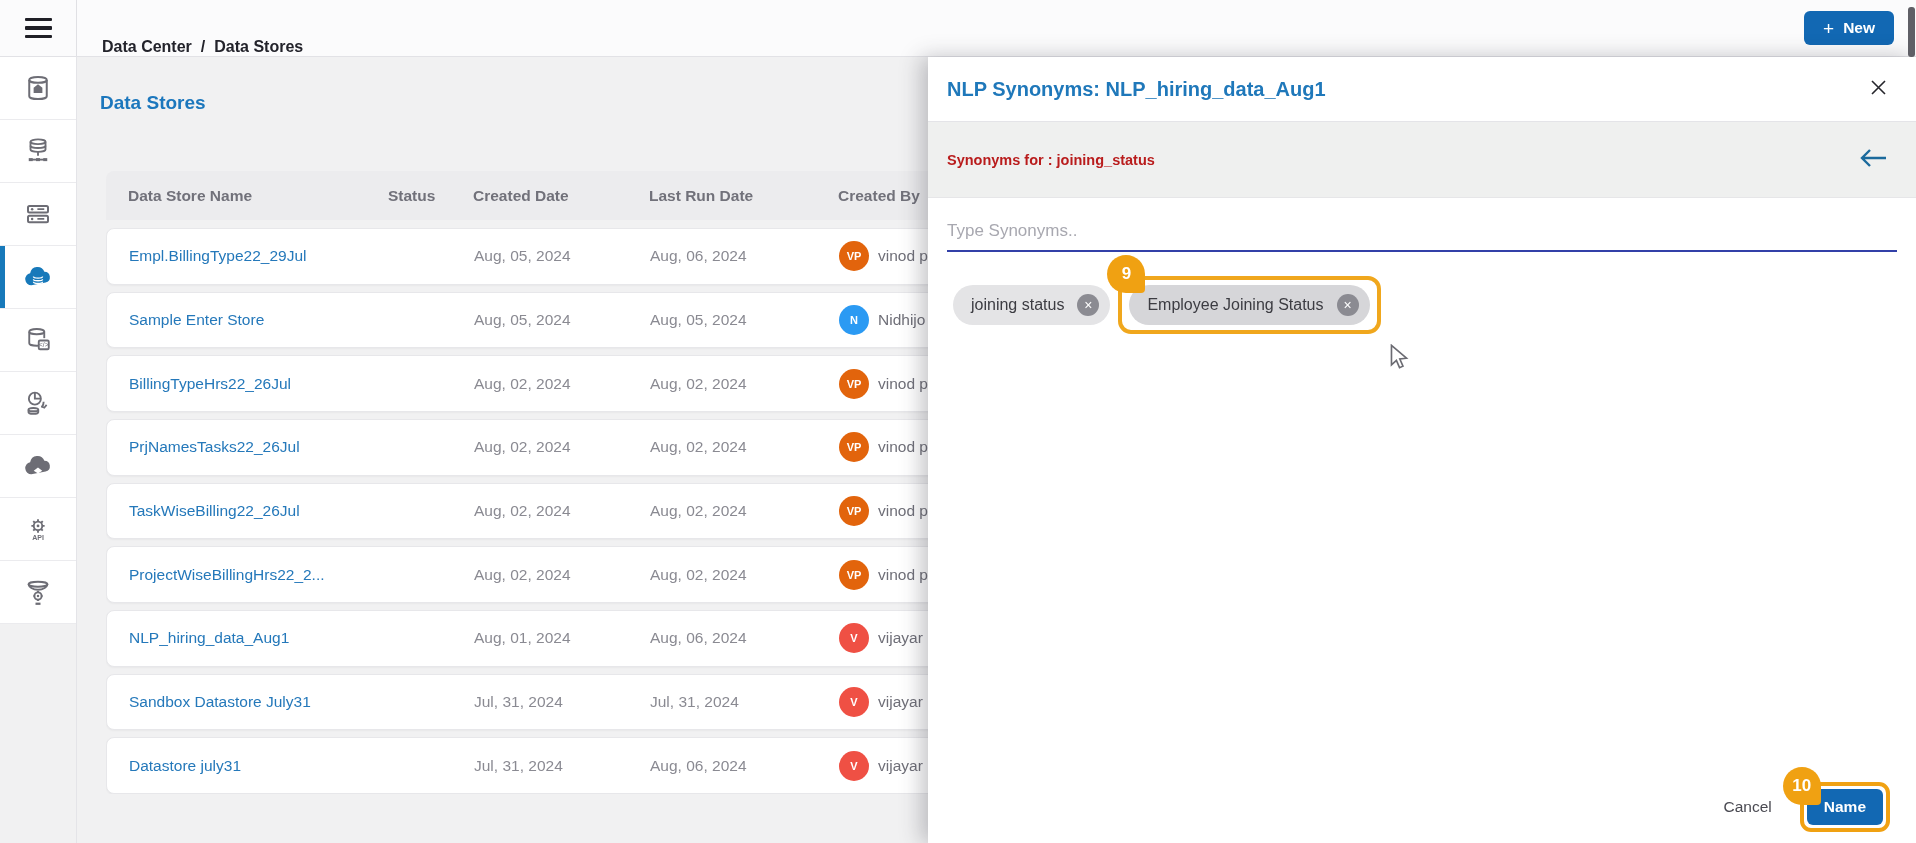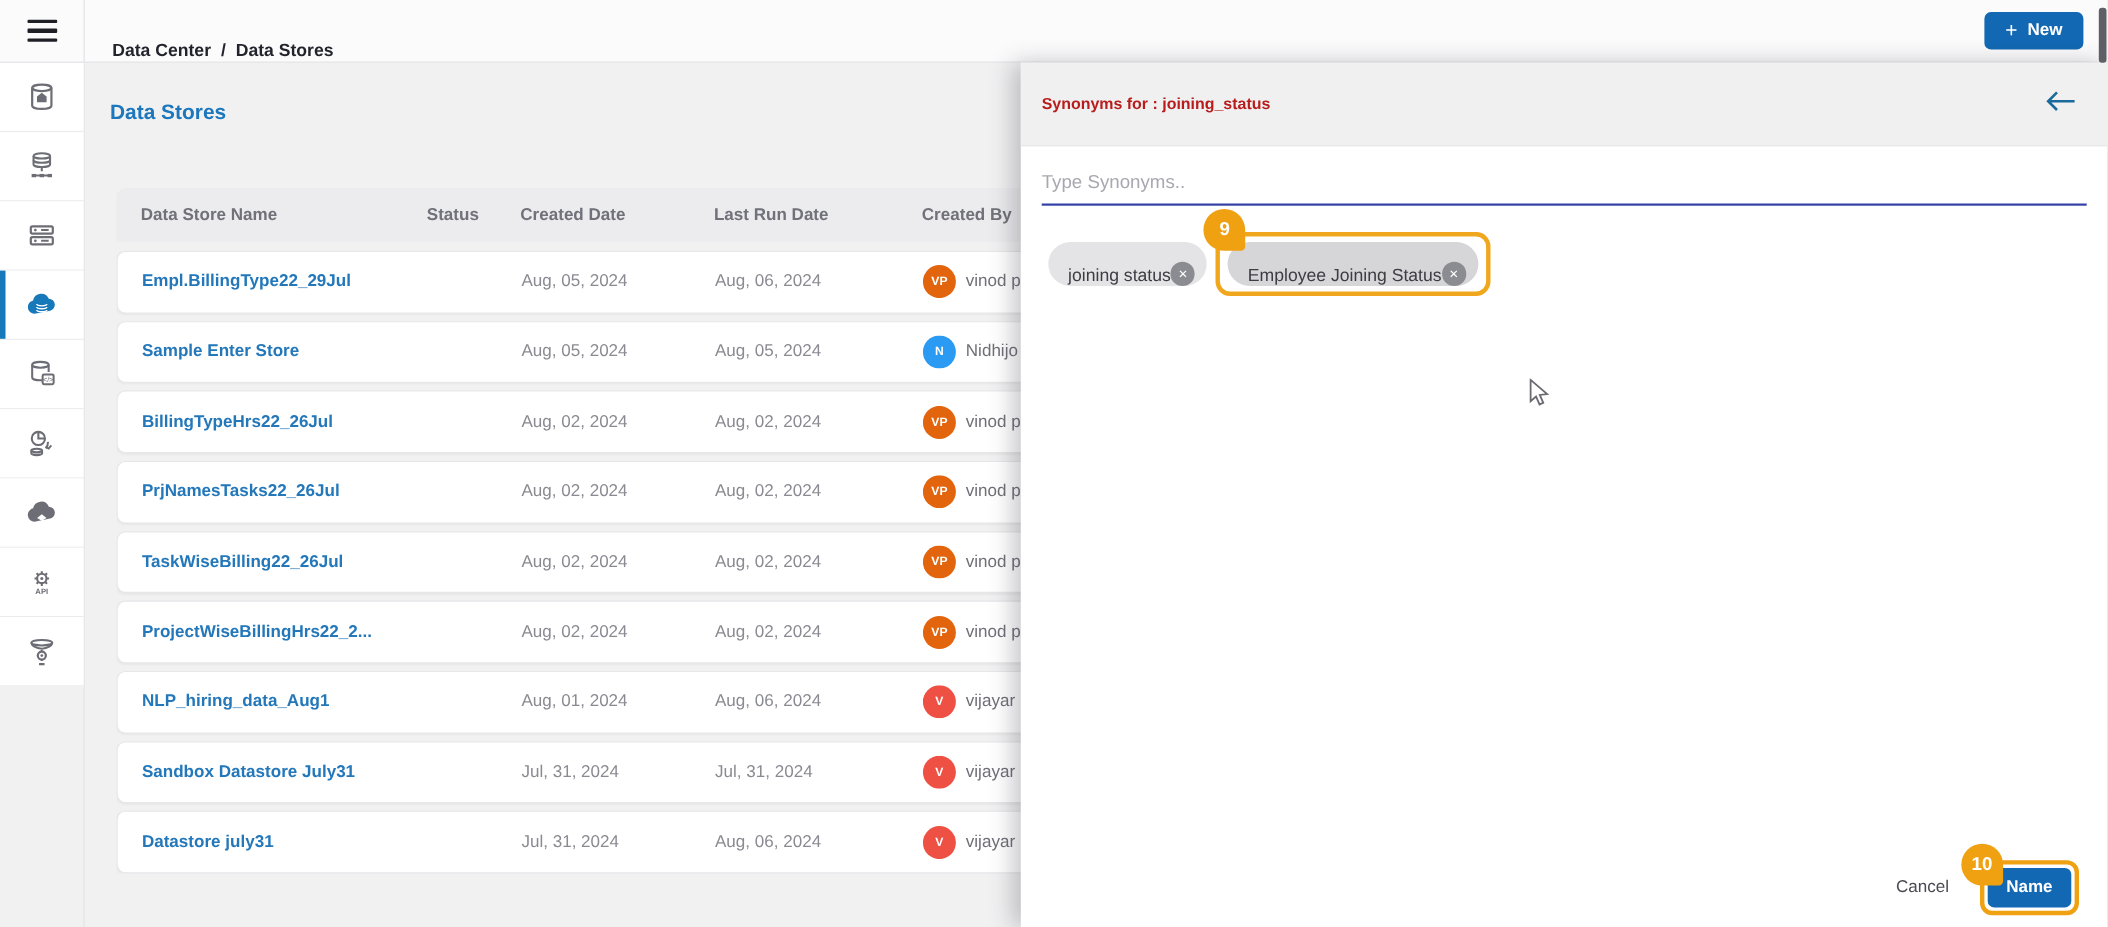--- a/index.html
+++ b/index.html
@@ -31,21 +31,21 @@
   .nav-item svg{display:block;}
 
   
   .content{position:absolute;left:77px;top:57px;right:0;bottom:0;}
   .page-title{position:absolute;left:23px;top:35px;font-size:19px;font-weight:700;color:#1c77bd;margin:0;}
   .table{position:absolute;left:29px;top:114px;width:1810px;}
   .thead,.trow{display:grid;grid-template-columns:260px 85px 176px 189px 1fr;align-items:center;padding-left:22px;}
   .thead{height:49px;background:#ececee;border-radius:8px 8px 0 0;color:#71717a;font-size:15.5px;font-weight:700;}
   .tbody{margin-top:8px;display:flex;flex-direction:column;gap:7px;max-height:566px;overflow:hidden;}
   .trow{height:57px;background:#fff;border:1px solid #e7e7ea;border-radius:8px;box-shadow:0 1px 2px rgba(0,0,0,.04);}
-  .ds-name{color:#2478ba;font-weight:700;font-size:15.5px;white-space:nowrap;overflow:hidden;cursor:pointer;padding-right:10px;}
+  .ds-name{color:#2478ba;font-weight:400;font-size:15.5px;white-space:nowrap;overflow:hidden;cursor:pointer;padding-right:10px;}
   .ds-date,.ds-status{color:#8a8a92;font-size:15.5px;white-space:nowrap;}
   .creator{display:flex;align-items:center;gap:9px;overflow:hidden;white-space:nowrap;color:#6f6f78;font-size:15.5px;}
   .avatar{width:30px;height:30px;border-radius:50%;color:#fff;font-size:11px;font-weight:700;
           display:flex;align-items:center;justify-content:center;flex:none;}
 
   
   .panel{position:absolute;left:928px;top:57px;right:0;bottom:0;background:#fff;z-index:30;
          box-shadow:-7px 0 20px rgba(50,50,60,.28);}
   .panel-header{height:65px;display:flex;align-items:center;justify-content:space-between;
                 padding:0 28px 0 19px;border-bottom:1px solid #e4e4e8;}
@@ -54,21 +54,21 @@
   .panel-sub{height:76px;background:#eff0ef;display:flex;align-items:center;justify-content:space-between;
              padding:0 28px 0 19px;border-bottom:1px solid #e6e6e8;}
   .sub-label{font-size:14.5px;font-weight:700;color:#b91c1c;}
   .back-btn{cursor:pointer;display:flex;align-items:center;}
   .panel-body{position:relative;padding:20px 19px 0 19px;}
   .add-label{font-size:11.5px;color:#3d4fb5;margin:0 0 9px 0;}
   .syn-input{display:block;width:100%;border:none;border-bottom:2px solid #3240a8;background:transparent;
              font-size:17px;font-family:inherit;padding:3px 0 9px;outline:none;color:#333;}
   .syn-input::placeholder{color:#a8a8b0;}
   .chips{display:flex;align-items:center;margin-top:24px;}
-  .chip{height:40px;background:#e4e4e6;border-radius:20px;display:flex;align-items:flex-end;gap:0;
+  .chip{height:40px;background:#e4e4e6;border-radius:20px;display:flex;align-items:center;gap:13px;
         padding:0 11px 0 18px;font-size:16px;color:#3c3c42;}
   .chip.selected{background:#d6d6d9;}
   .chip-x{width:22px;height:22px;border-radius:50%;background:#8b8b92;color:#fff;font-size:14px;line-height:1;
           display:flex;align-items:center;justify-content:center;cursor:pointer;flex:none;}
   .chip1{margin-left:6px;}
   .hl-wrap{position:relative;margin-left:8px;border:4px solid #f0a71d;border-radius:13px;padding:5px 7px;}
   .step-badge{position:absolute;width:38px;height:38px;background:#f0a112;color:#fff;font-size:17px;font-weight:700;
               display:flex;align-items:center;justify-content:center;border-radius:50% 50% 4px 50%;z-index:5;}
   .badge-9{top:-25px;left:-15px;}
   .badge-10{top:-19px;left:-21px;}
@@ -312,20 +312,30 @@
             <span class="avatar" style="background: rgb(239, 80, 68);">V</span>
             <span>vijayar</span>
           </span>
         </div>
       </div>
 
     </div>
   </main>
 
   <section class="panel">
+    <div class="panel-header">
+      <span class="panel-title">NLP Synonyms: NLP_hiring_data_Aug1</span>
+      <span class="close-btn">
+        <span>
+          <svg width="19" height="19" viewBox="0 0 19 19" stroke="#26262c" stroke-width="1.6">
+            <path d="M3 3l13 13M16 3L3 16"></path>
+          </svg>
+        </span>
+      </span>
+    </div>
     <div class="panel-sub">
       <span class="sub-label">Synonyms for : joining_status</span>
       <span class="back-btn">
         <span>
           <svg width="30" height="22" viewBox="0 0 30 22" fill="none" stroke="#1b6a9c" stroke-width="2.4">
             <path d="M28 11H4M12 3l-8 8 8 8"></path>
           </svg>
         </span>
       </span>
     </div>

